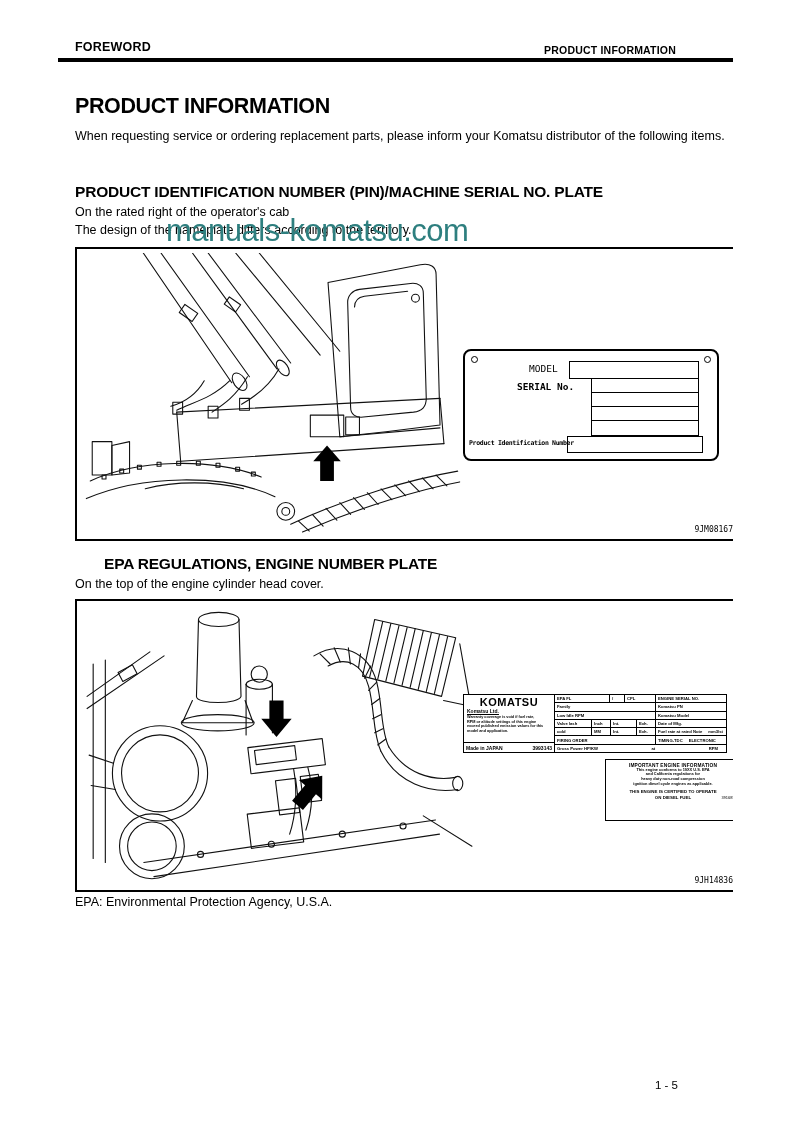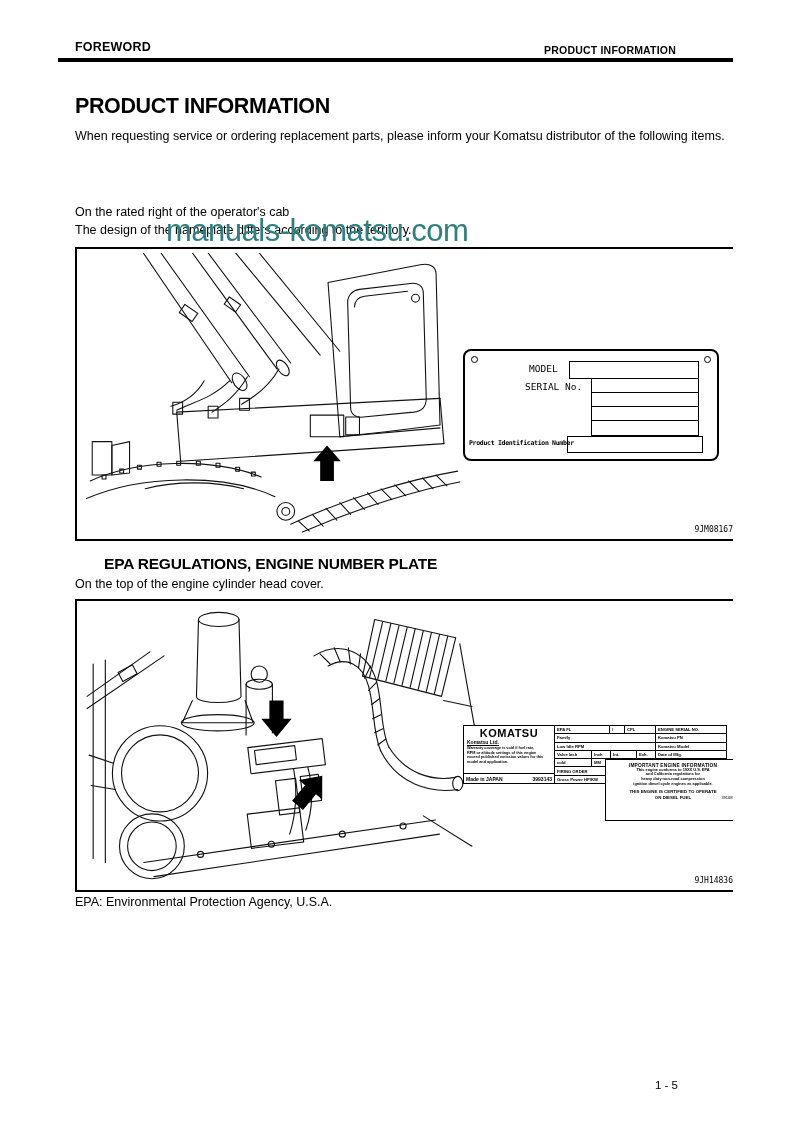--- a/index.html
+++ b/index.html
@@ -21,21 +21,21 @@
   .fig-id{position:absolute;right:6px;bottom:5px;font-family:"DejaVu Sans Mono",monospace;font-size:8px;}
   
   .plate1{position:absolute;left:386px;top:100px;width:252px;height:108px;border:2px solid #000;border-radius:8px;}
   .rivet{position:absolute;width:5px;height:5px;border:1px solid #000;border-radius:50%;}
   .p1-txt{position:absolute;font-family:"DejaVu Sans Mono",monospace;font-size:9.5px;white-space:nowrap;}
   .p1-box{position:absolute;border:1.5px solid #000;}
   .serial-row{border-bottom:1.5px solid #000;height:13px;}
   .serial-row:last-child{border-bottom:none;}
   .pin-lbl{position:absolute;left:4px;top:88px;font-family:"DejaVu Sans Mono",monospace;font-size:6.5px;font-weight:bold;letter-spacing:-0.3px;white-space:nowrap;}
   
-  .eplate{position:absolute;left:386px;top:93px;width:262px;height:57px;border:1.5px solid #000;display:flex;background:#fff;margin-top:31px;}
+  .eplate{position:absolute;left:386px;top:93px;width:262px;height:57px;border:1.5px solid #000;display:flex;background:#fff;}
   .ep-leftblk{position:relative;width:90px;border-right:1px solid #000;overflow:hidden;}
   .ep-brand{text-align:center;font-size:11px;font-weight:900;letter-spacing:.5px;transform:scaleY(1.05);margin-top:1px;}
   .ep-company{font-size:5px;font-weight:bold;text-decoration:underline;margin-left:3px;}
   .ep-note{font-size:3.8px;font-weight:bold;line-height:4.6px;margin:1px 2px 0 3px;}
   .ep-made{position:absolute;left:0;right:0;bottom:0;height:9px;border-top:1px solid #000;display:flex;justify-content:space-between;align-items:center;padding:0 2px;font-size:5px;font-weight:bold;}
   .ep-grid{flex:1;display:flex;flex-direction:column;font-size:4.2px;font-weight:bold;}
   .ep-row{flex:1;display:flex;border-bottom:1px solid #000;align-items:center;overflow:hidden;}
   .ep-row:last-child{border-bottom:none;}
   .ep-l{width:100px;display:flex;height:100%;align-items:center;}
   .ep-r{flex:1;border-left:1px solid #000;height:100%;display:flex;align-items:center;padding-left:2px;gap:6px;white-space:nowrap;overflow:hidden;}
@@ -59,20 +59,21 @@
 
 <div class="page">
 
   <div class="abs hdr-left">FOREWORD</div>
   <div class="abs hdr-right">PRODUCT INFORMATION</div>
   <div class="abs hdr-rule"></div>
 
   <div class="abs h1">PRODUCT INFORMATION</div>
   <div class="abs intro">When requesting service or ordering replacement parts, please inform your Komatsu distributor of the following items.</div>
 
+  <div class="abs h2" style="left:75px;top:183px;">PRODUCT IDENTIFICATION NUMBER (PIN)/MACHINE SERIAL NO. PLATE</div>
   <div class="abs body-line" style="left:75px;top:205px;">On the rated right of the operator's cab</div>
   <div class="abs body-line" style="left:75px;top:223px;">The design of the nameplate differs according to the territory.</div>
   <div class="abs watermark" style="color:#2e7f7f;">manuals-komatsu.com</div>
 
   <div class="abs figbox" style="left:75px;top:247px;">
 
     <svg class="abs" style="left:2px;top:4px;" width="388" height="280" viewBox="0 0 380 285">
       <g stroke="#111" fill="none" stroke-width="1.1" stroke-linejoin="round" stroke-linecap="round">
 
         <path d="M246,30 L340,12 C350,10 356,14 356,22 L360,175 L305,182 L258,187 Z"></path>
@@ -140,21 +141,21 @@
           <circle cx="203" cy="263" r="4"></circle>
       </g>
       <polygon points="245,196 259,212 252,212 252,232 238,232 238,212 231,212" fill="#000"></polygon>
     </svg>
 
     <div class="plate1">
       <div class="rivet" style="left:6px;top:5px;"></div>
       <div class="rivet" style="right:6px;top:5px;"></div>
       <div class="p1-txt" style="left:64px;top:12px;">MODEL</div>
       <div class="p1-box" style="left:104px;top:10px;width:128px;height:16px;"></div>
-      <div class="p1-txt" style="left:60px;top:30px;">SERIAL No.</div>
+      <div class="p1-txt" style="left:52px;top:30px;font-weight:bold;">SERIAL No.</div>
       <div class="p1-box" style="left:126px;top:27px;width:106px;height:56px;">
         <div class="serial-row"></div>
         <div class="serial-row"></div>
         <div class="serial-row"></div>
         <div class="serial-row"></div>
       </div>
       <div class="pin-lbl">Product Identification Number</div>
       <div class="p1-box" style="left:102px;top:85px;width:134px;height:15px;"></div>
     </div>
 

